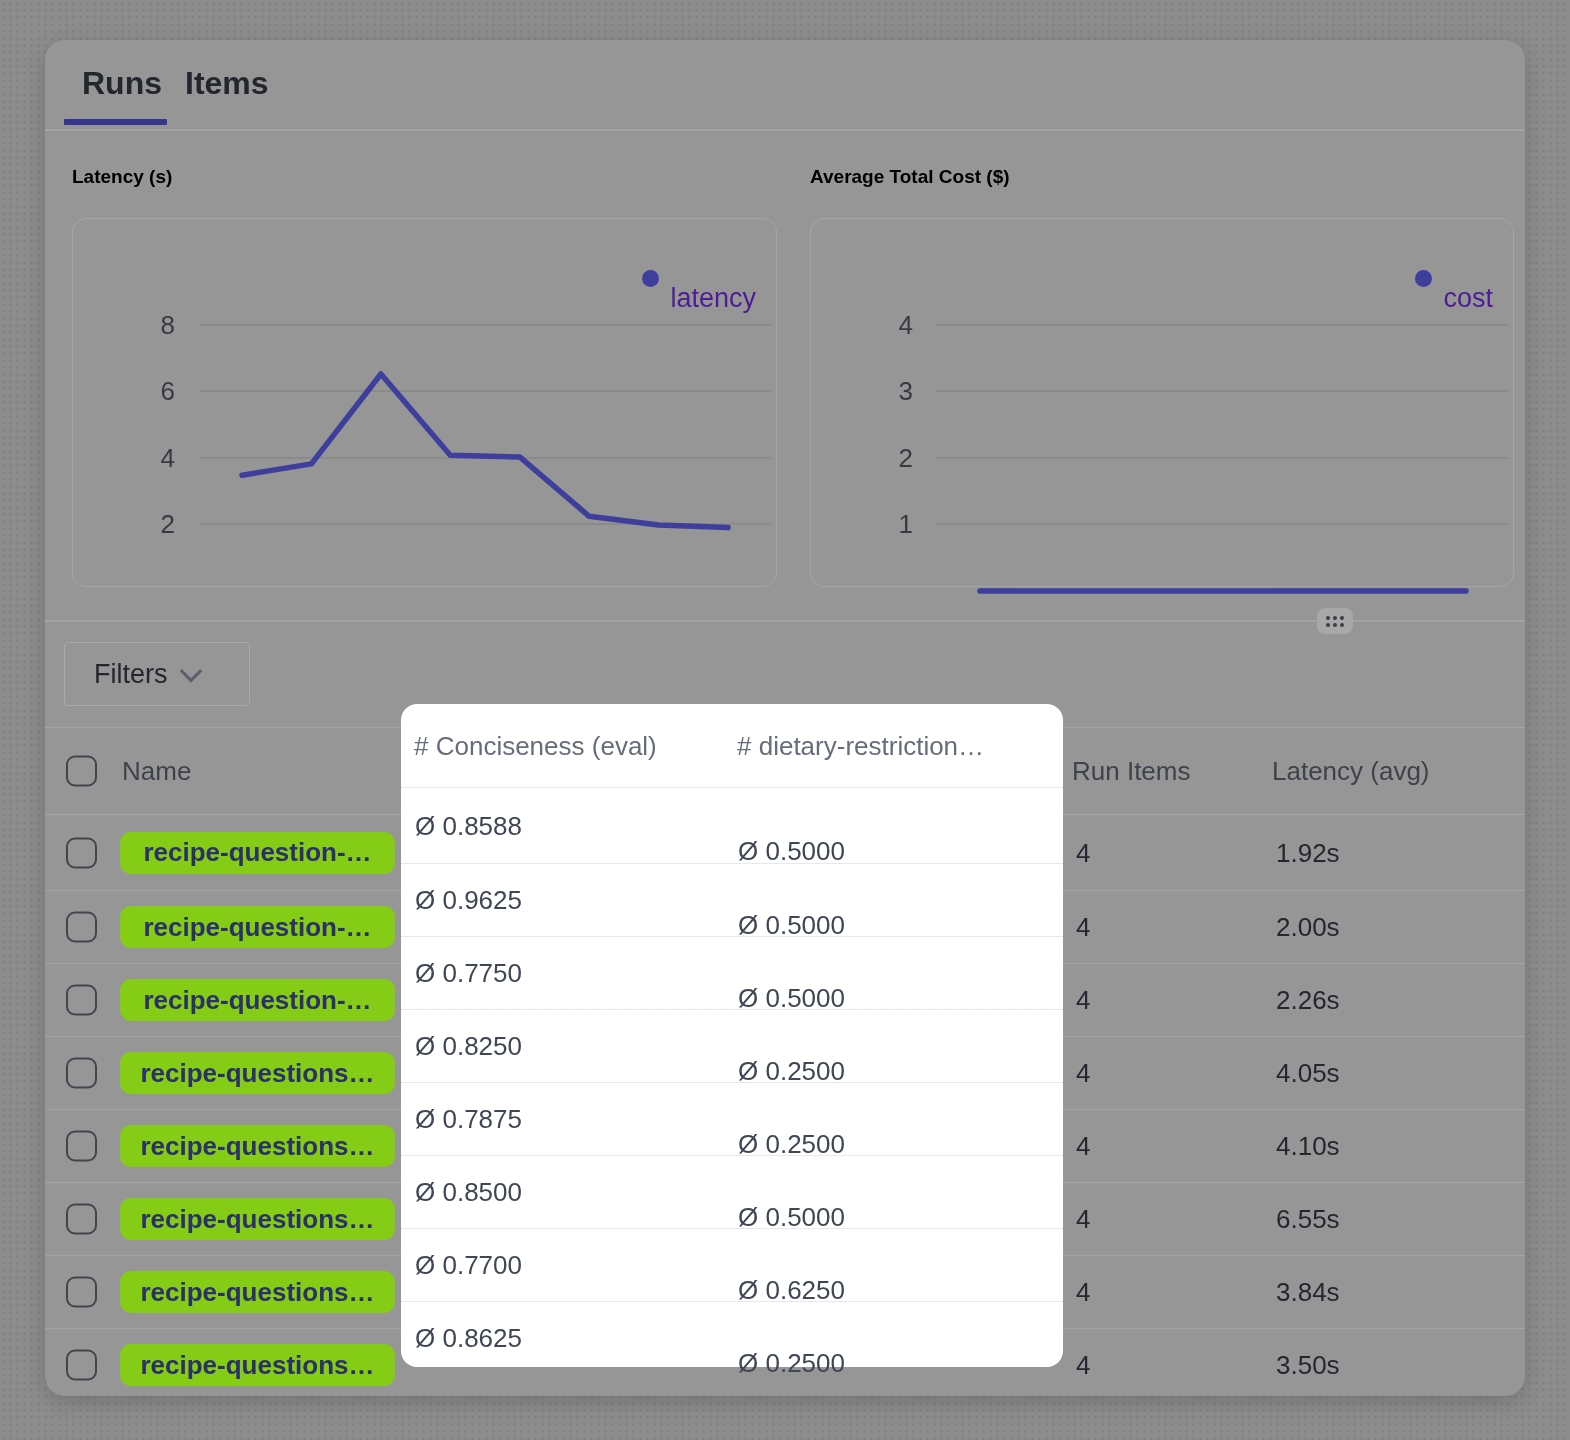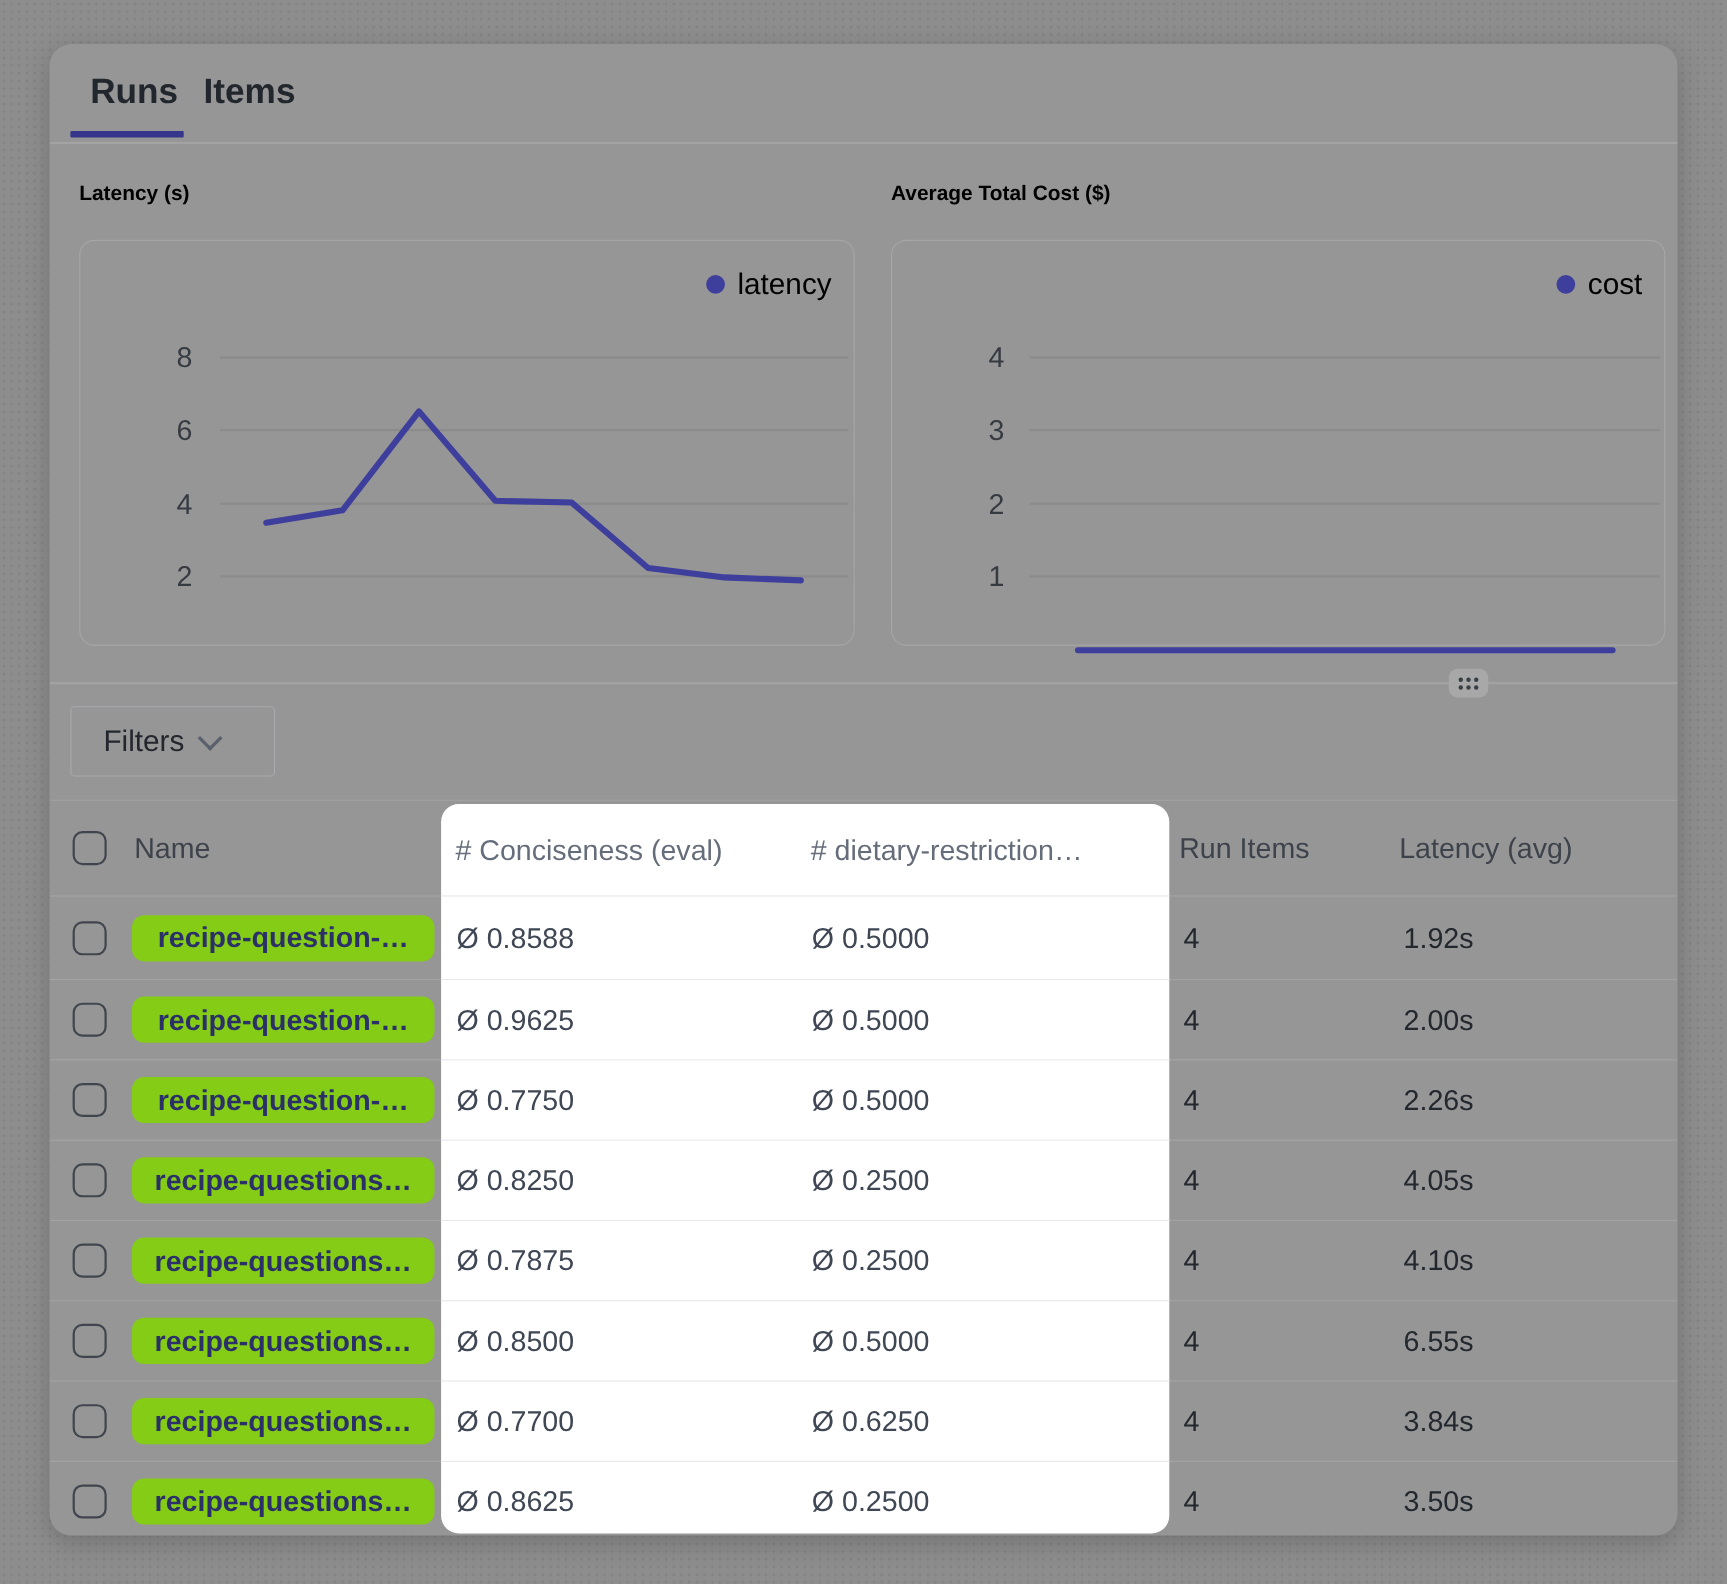--- a/index.html
+++ b/index.html
@@ -33,21 +33,21 @@
   .box1{left:27px;width:703px;}
   .box2{left:765px;width:702px;}
   .gl{position:absolute;height:2px;background:#8b8b8b;}
   .box1 .gl{left:127px;width:571px;}
   .box2 .gl{left:125px;width:573px;}
   .gl.g1{top:105px}.gl.g2{top:171px}.gl.g3{top:238px}.gl.g4{top:304px}
   .tick{position:absolute;left:40px;width:62px;text-align:right;font-size:26px;color:#363b42;line-height:32px;}
   .tick.k1{top:90px}.tick.k2{top:156px}.tick.k3{top:223px}.tick.k4{top:289px}
   .legend{position:absolute;top:24px;right:20px;display:flex;align-items:center;gap:11px;}
   .legend-dot{width:17px;height:17px;border-radius:50%;background:#3e3e9d;}
-  .legend-label{font-size:27px;color:#000000;line-height:30px;}
+  .legend-label{font-size:27px;color:#4c1d95;line-height:30px;margin-top:40px;}
   .chart-svg{position:absolute;top:178px;pointer-events:none;}
   .svg1{left:27px;}
   .svg2{left:765px;}
   .chart-svg polyline{fill:none;stroke:#3e3e9d;stroke-width:5.5;stroke-linejoin:round;stroke-linecap:round;}
   
   .drag-handle{
     position:absolute;left:1272px;top:568px;width:36px;height:26px;border-radius:8px;
     background:#a8a8a8;display:flex;align-items:center;justify-content:center;cursor:grab;
   }
   .dots{display:grid;grid-template-columns:repeat(3,4px);grid-template-rows:repeat(2,4px);gap:3px;}
@@ -75,32 +75,32 @@
   .row:last-child{border-bottom:none;}
   .badge{
     position:absolute;left:75px;top:50%;transform:translateY(-50%);width:275px;height:42px;
     background:#84cc16;border-radius:11px;display:flex;align-items:center;justify-content:center;
     font-size:26px;font-weight:700;color:#2b3168;white-space:nowrap;cursor:pointer;
   }
   .cell{position:absolute;top:50%;transform:translateY(-50%);font-size:26px;color:#23272e;line-height:30px;white-space:nowrap;}
   .cell.run-items{left:1031px;}
   .cell.latency{left:1231px;}
   
-  .spotlight{position:absolute;left:356px;top:691px;width:662px;height:663px;background:#ffffff;border-radius:16px;}
+  .spotlight{position:absolute;left:356px;top:664px;width:662px;height:663px;background:#ffffff;border-radius:16px;}
   .sp-head{position:absolute;left:0;right:0;top:0;height:84px;border-bottom:1.5px solid #e7e8ee;box-sizing:border-box;}
   .sp-head .th{color:#666d7a;}
   .sp-th1{left:13px;}
   .sp-th2{left:336px;}
   .sp-rows{position:absolute;left:0;right:0;top:84px;}
   .sp-row{position:relative;height:72px;border-bottom:1.5px solid #e7e8ee;}
   .sp-row:first-child{height:75px;padding-left:43px;}
   .sp-row:last-child{border-bottom:none;}
   .sp-row .cell{color:#3f4654;}
   .sp-c1{left:14px;}
-  .sp-c2{left:337px;}
+  .sp-c2{left:337px;margin-top:25px;}
 </style>
 </head>
 <body>
 
 <div class="card">
 
   <div class="tab runs">Runs</div>
   <div class="tab items">Items</div>
   <div class="tab-underline"></div>
   <div class="hdiv div-tabs"></div>

